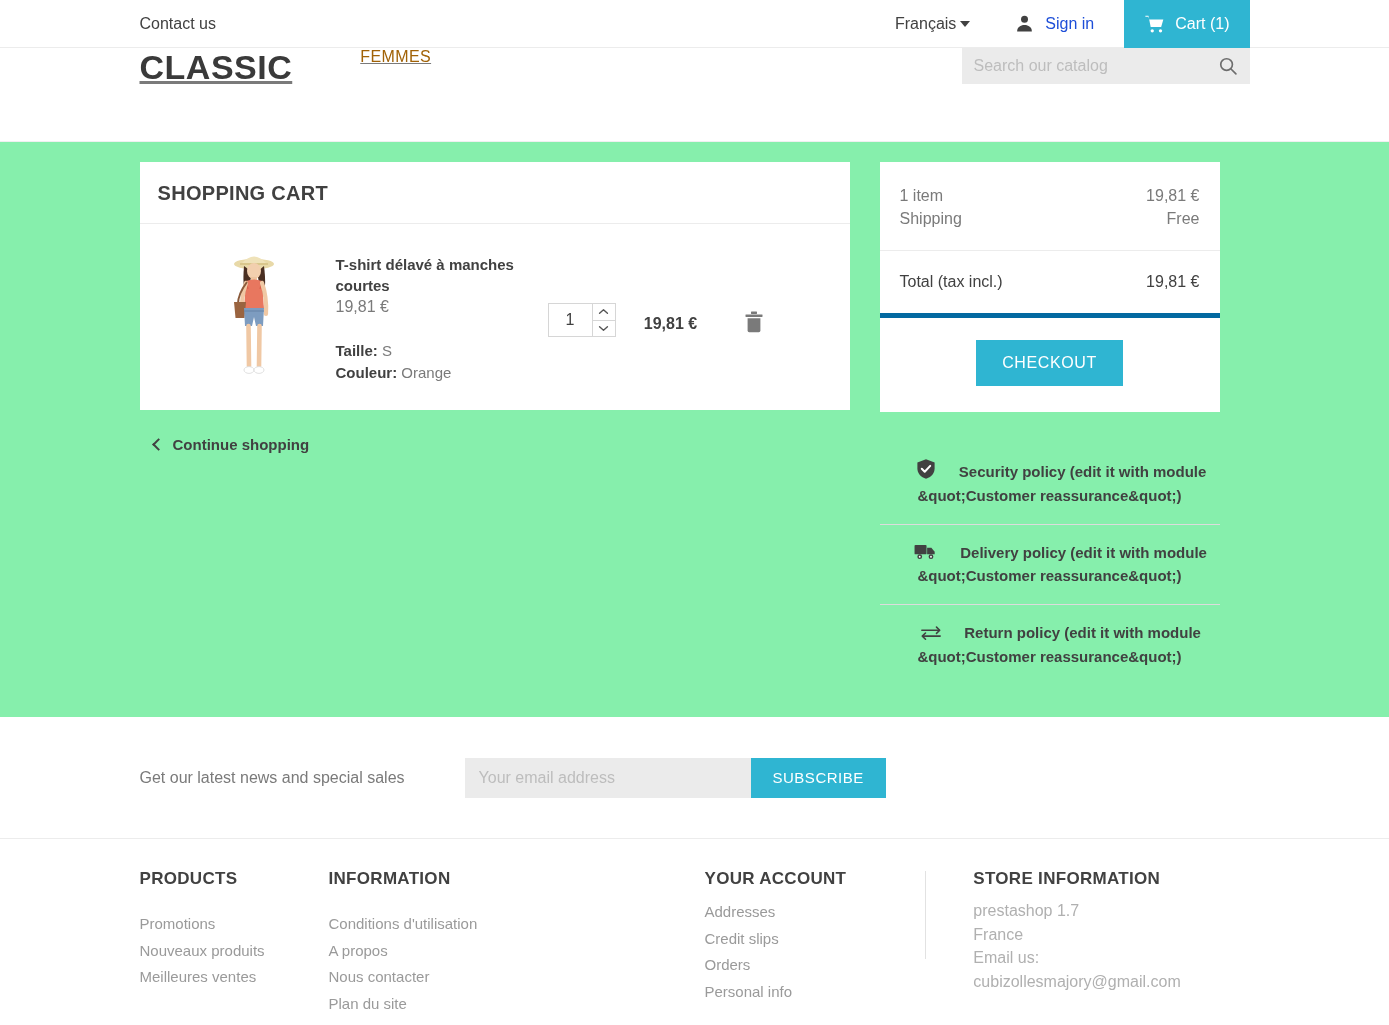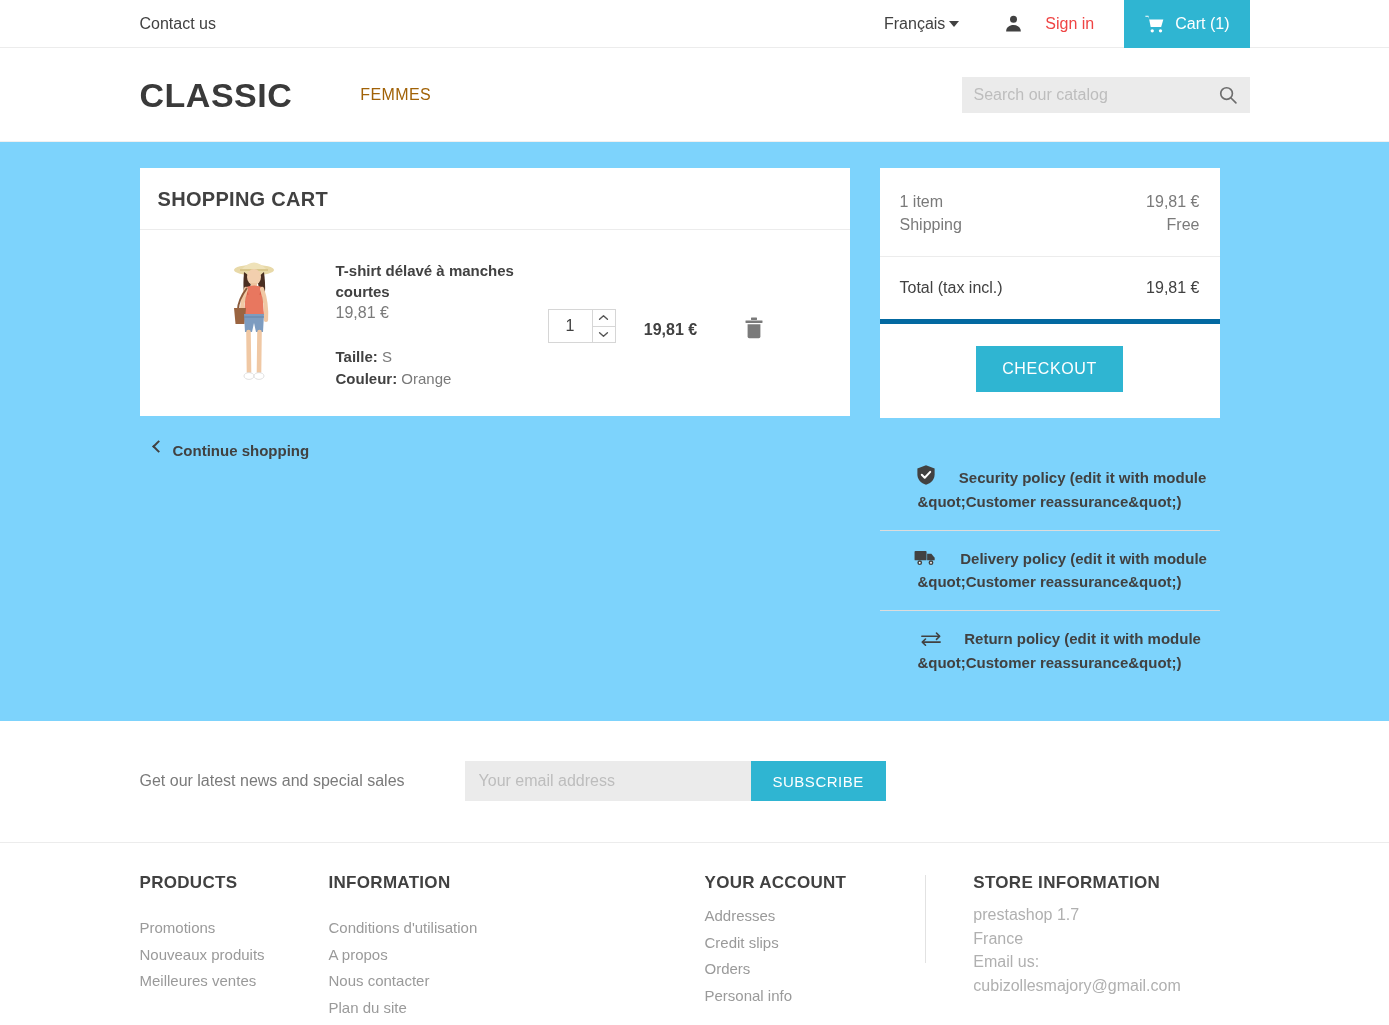--- a/index.html
+++ b/index.html
@@ -54,25 +54,25 @@
   }
   .caret-down {
     width: 0; height: 0;
     border-left: 5px solid transparent;
     border-right: 5px solid transparent;
     border-top: 6px solid #414141;
     display: inline-block;
   }
   .signin {
     font-size: 16px;
-    color: #ef4444;
-    cursor: pointer;
-    display: flex;
-    align-items: center;
-    gap: 21px;
+    color: #1d4ed8;
+    cursor: pointer;
+    display: flex;
+    align-items: center;
+    gap: 10px;
     margin-right: 30px;
   }
   .cart-btn {
     background: #2fb5d2;
     color: #ffffff;
     font-size: 16px;
     height: 48px;
     display: flex;
     align-items: center;
     gap: 9px;
@@ -86,22 +86,22 @@
   .header {
     height: 94px;
     background: #ffffff;
     border-bottom: 1px solid #f0f0f0;
   }
   .header-inner {
     width: 1110px;
     margin: 0 auto;
     height: 94px;
     display: flex;
-    align-items: center;
     position: relative;
+    text-decoration: underline;
   }
   .logo {
     font-size: 34px;
     font-weight: bold;
     color: #3a3a3a;
     letter-spacing: 0.5px;
     cursor: pointer;
   }
   .menu-item {
     font-size: 16px;
@@ -126,22 +126,22 @@
     outline: none;
     background: transparent;
     font-size: 16px;
     color: #7a7a7a;
     font-family: "Liberation Sans", sans-serif;
   }
   .search-box input::placeholder { color: #bdbdbd; }
 
   
   .main {
-    background: #7dd3fc;
-    padding-top: 26px;
+    background: #86efac;
+    padding-top: 20px;
     padding-bottom: 30px;
     min-height: 575px;
   }
   .main-inner {
     width: 1110px;
     margin: 0 auto;
     display: flex;
     align-items: flex-start;
     gap: 30px;
   }
@@ -235,20 +235,21 @@
   }
   .del-btn {
     padding-top: 14px;
     margin-left: 18px;
     cursor: pointer;
   }
 
   .continue {
     margin-top: 26px;
     display: flex;
+    align-items: center;
     gap: 10px;
     font-size: 15px;
     font-weight: bold;
     color: #414141;
     cursor: pointer;
     padding-left: 14px;
   }
   .chev-left {
     width: 9px; height: 9px;
     border-left: 2px solid #414141;

